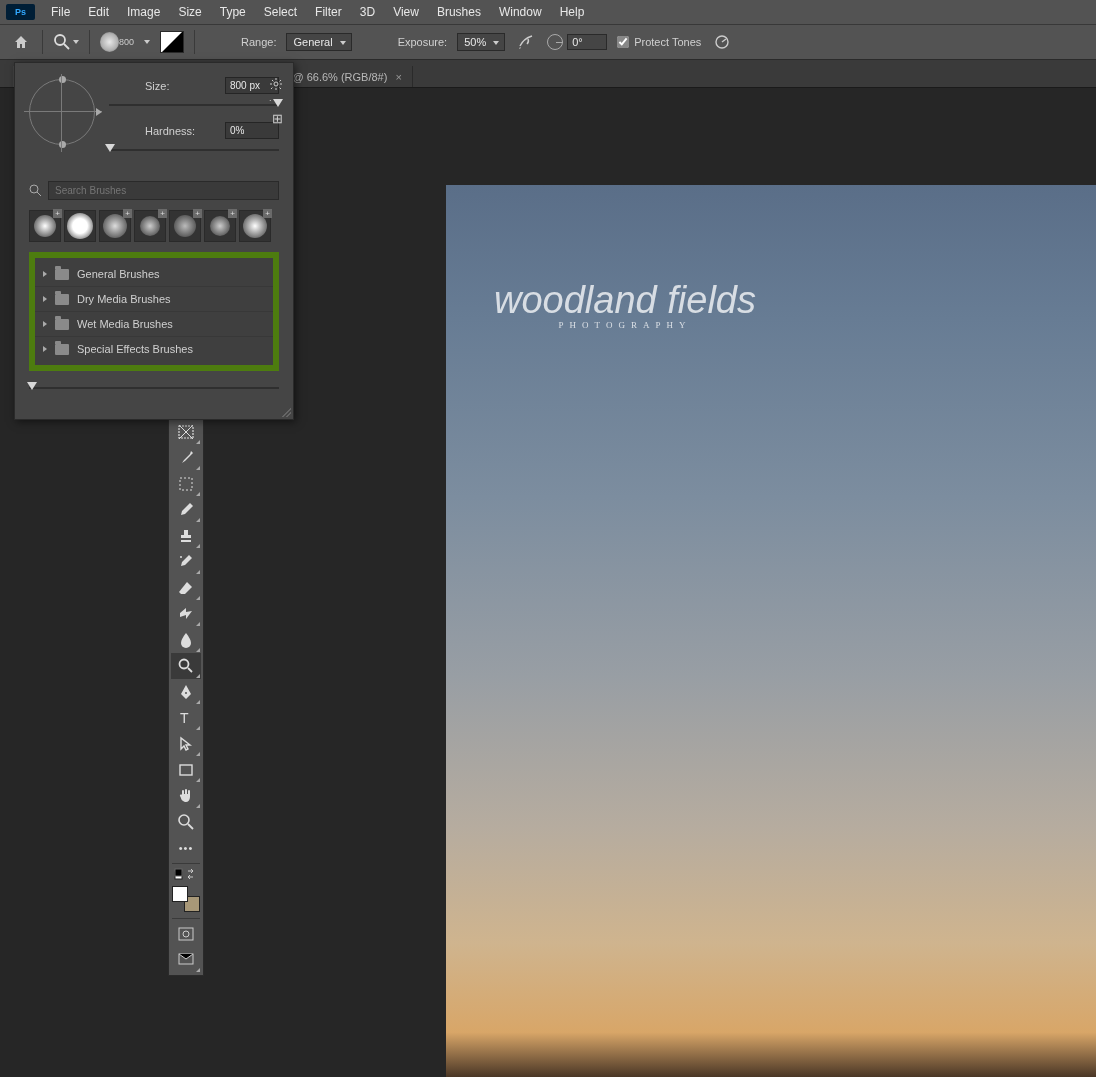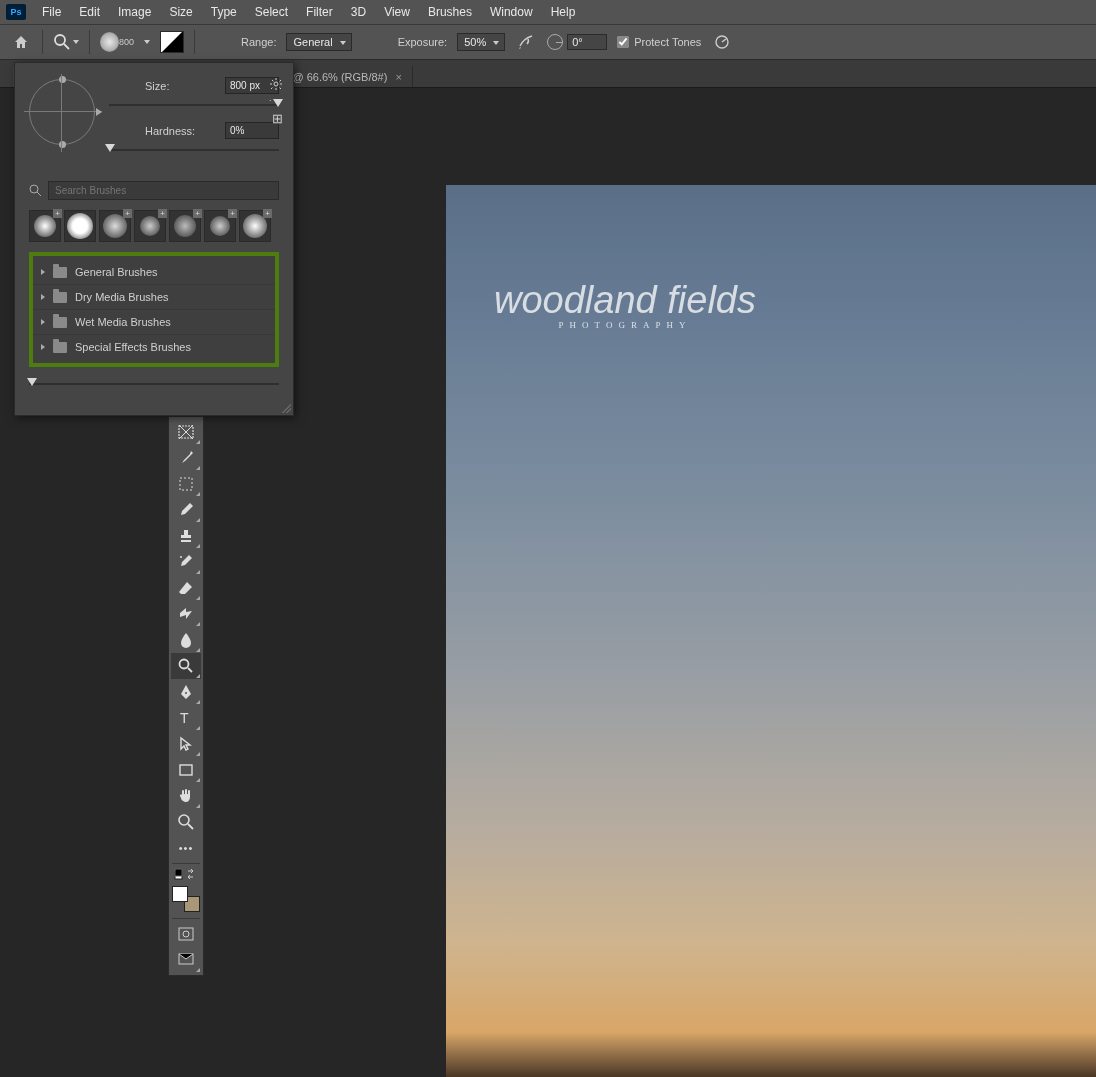--- a/index.html
+++ b/index.html
@@ -1,18 +1,18 @@
 <!DOCTYPE html>
 <html><head>
 <meta charset="utf-8">
 <style>
 * { margin:0; padding:0; box-sizing:border-box; font-family:"Segoe UI",Tahoma,sans-serif; user-select:none; }
 body { background:#323232; width:1096px; height:1077px; overflow:hidden; position:relative; color:#d0d0d0; font-size:11px; }
 .menubar { height:24px; background:#535353; display:flex; align-items:center; padding-left:6px; gap:2px; }
-.ps-logo { width:20px; height:16px; background:#001e36; color:#31a8ff; font-weight:bold; font-size:9px; display:flex; align-items:center; justify-content:center; border-radius:2px; margin-right:6px; }
+.ps-logo { width:29px; height:16px; background:#001e36; color:#31a8ff; font-weight:bold; font-size:9px; display:flex; align-items:center; justify-content:center; border-radius:2px; margin-right:6px; }
 .menu-item { padding:3px 8px; font-size:12px; color:#e8e8e8; cursor:pointer; }
 .optbar { height:36px; background:#535353; border-top:1px solid #383838; border-bottom:1px solid #2a2a2a; display:flex; align-items:center; padding:0 10px; gap:10px; }
 .optbar .sep { width:1px; height:24px; background:#3a3a3a; }
 .home-btn { width:22px; height:22px; display:flex; align-items:center; justify-content:center; cursor:pointer; }
 .tool-ind { display:flex; align-items:center; gap:2px; }
 .brush-preview { display:flex; flex-direction:row; align-items:center; width:34px; cursor:pointer; }
 .brush-circ { width:20px; height:20px; border-radius:50%; background:radial-gradient(circle,#e8e8e8 0%,#b0b0b0 60%,#535353 100%); }
 .brush-size-lbl { font-size:9px; color:#ccc; }
 .chev { width:0; height:0; border-left:3px solid transparent; border-right:3px solid transparent; border-top:4px solid #ccc; }
 .db-toggle { width:24px; height:22px; background:linear-gradient(135deg,#fff 0%,#fff 49%,#000 51%,#000 100%); border:1px solid #2a2a2a; cursor:pointer; }
@@ -56,21 +56,21 @@
 .bp-track { position:absolute; top:6px; left:0; right:0; height:2px; background:#2f2f2f; }
 .bp-thumb { position:absolute; top:1px; width:0; height:0; border-left:5px solid transparent; border-right:5px solid transparent; border-top:8px solid #d8d8d8; }
 .bp-gear { position:absolute; right:10px; top:14px; cursor:pointer; color:#ccc; }
 .bp-new { position:absolute; right:10px; top:48px; cursor:pointer; color:#ccc; font-size:13px; }
 .bp-search { margin-top:14px; display:flex; align-items:center; gap:6px; }
 .bp-search input { flex:1; background:#3a3a3a; border:1px solid #2a2a2a; padding:3px 6px; color:#ccc; font-size:10px; }
 .bp-swatches { display:flex; gap:3px; margin-top:10px; }
 .bp-sw { width:32px; height:32px; border:1px solid #2a2a2a; background:#333; position:relative; cursor:pointer; display:flex; align-items:center; justify-content:center; }
 .bp-sw .sw-dot { border-radius:50%; }
 .bp-sw .add-badge { position:absolute; top:-2px; right:-2px; width:9px; height:9px; background:#6a6a6a; color:#ddd; font-size:8px; line-height:9px; text-align:center; }
-.bp-folders { margin-top:10px; background:#3f3f3f; border:4px solid #4d7c0f; padding:4px 0; }
+.bp-folders { margin-top:10px; background:#3f3f3f; border:6px solid #4d7c0f; padding:4px 0; }
 .bp-folder { display:flex; align-items:center; gap:8px; padding:6px 8px; cursor:pointer; border-bottom:1px solid #383838; }
 .bp-folder:last-child { border-bottom:none; }
 .bp-folder .chev-r { width:0; height:0; border-top:3px solid transparent; border-bottom:3px solid transparent; border-left:4px solid #aaa; }
 .bp-folder .fld-icon { width:14px; height:11px; background:#8a8a8a; border-radius:1px; position:relative; }
 .bp-folder .fld-icon::before { content:""; position:absolute; top:-3px; left:0; width:6px; height:3px; background:#8a8a8a; border-radius:1px 1px 0 0; }
 .bp-bottom-slider { margin-top:10px; }
 .bp-resize { position:absolute; right:2px; bottom:2px; width:10px; height:10px; background:linear-gradient(135deg,transparent 50%,#666 50%,#666 60%,transparent 60%,transparent 70%,#666 70%,#666 80%,transparent 80%); }
 svg { display:block; }
 </style>
 </head>

